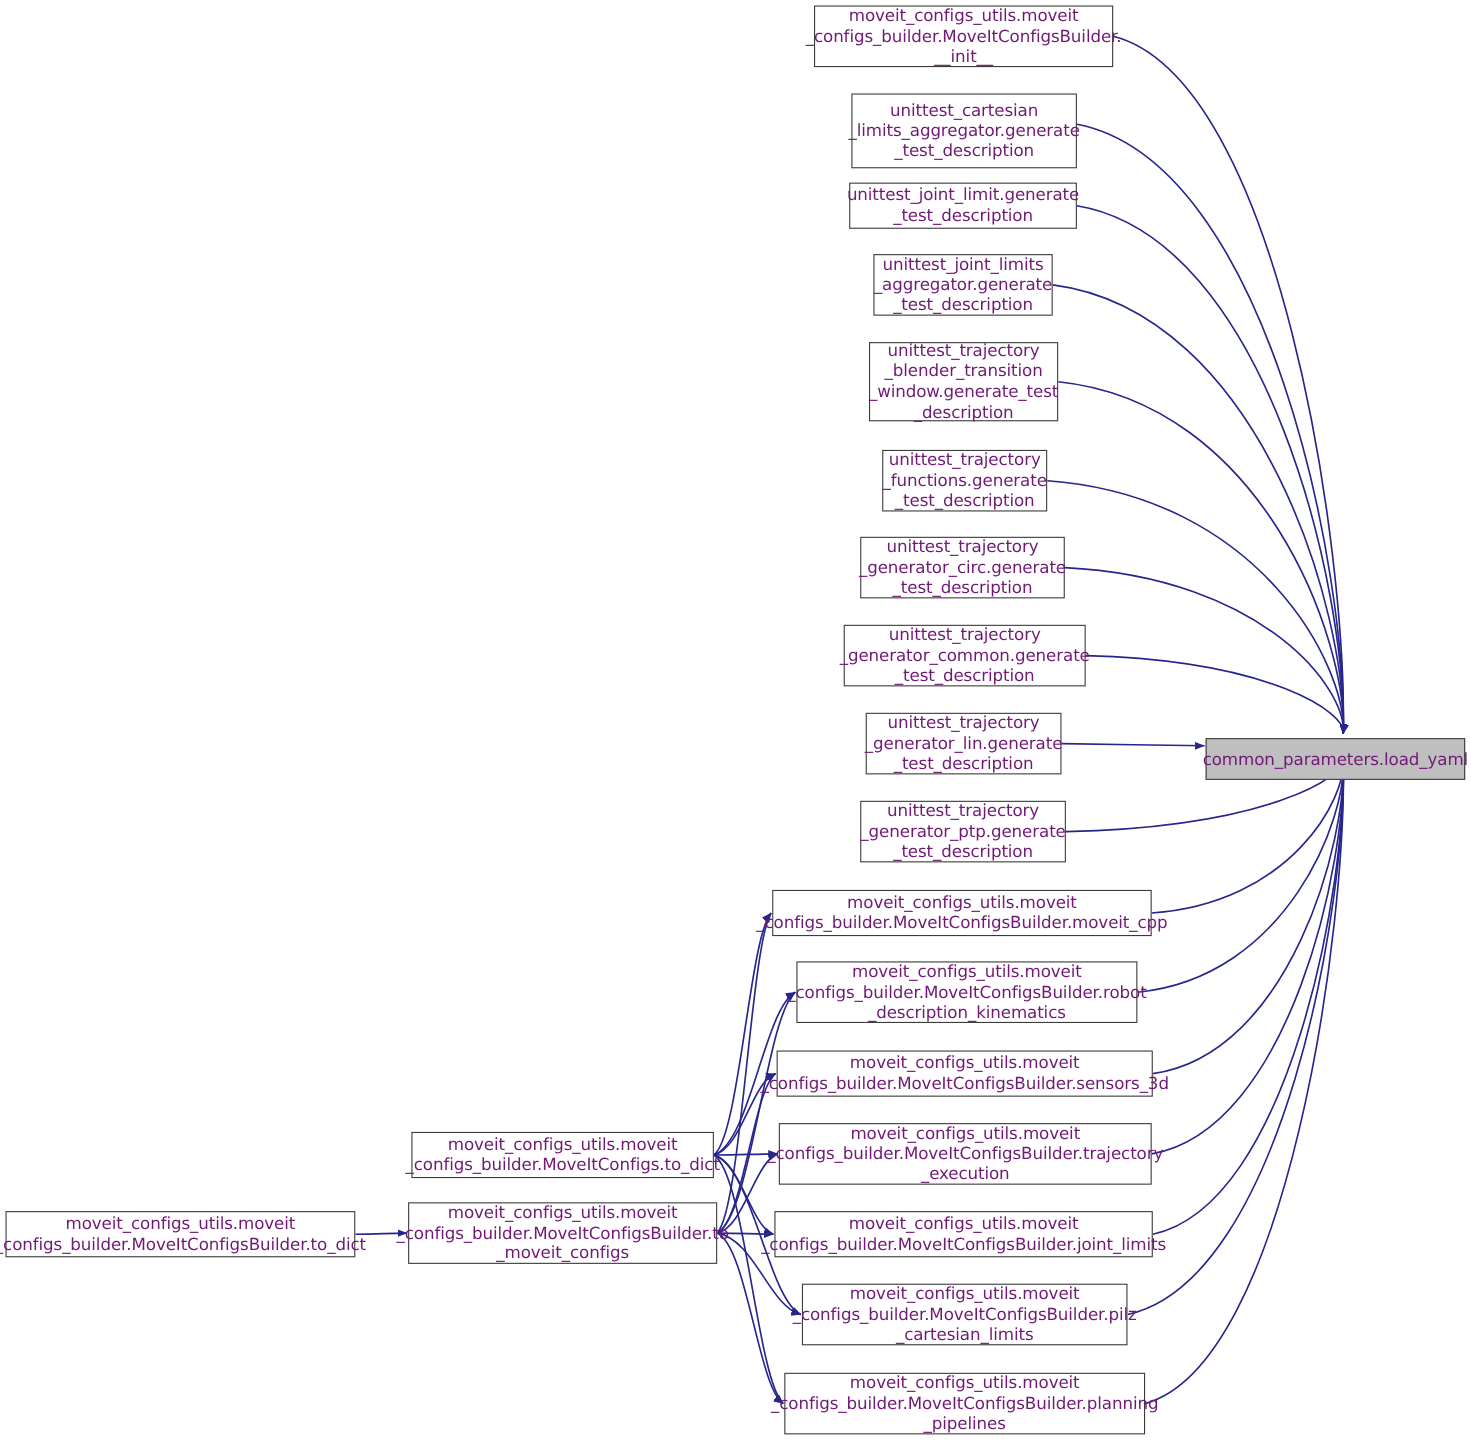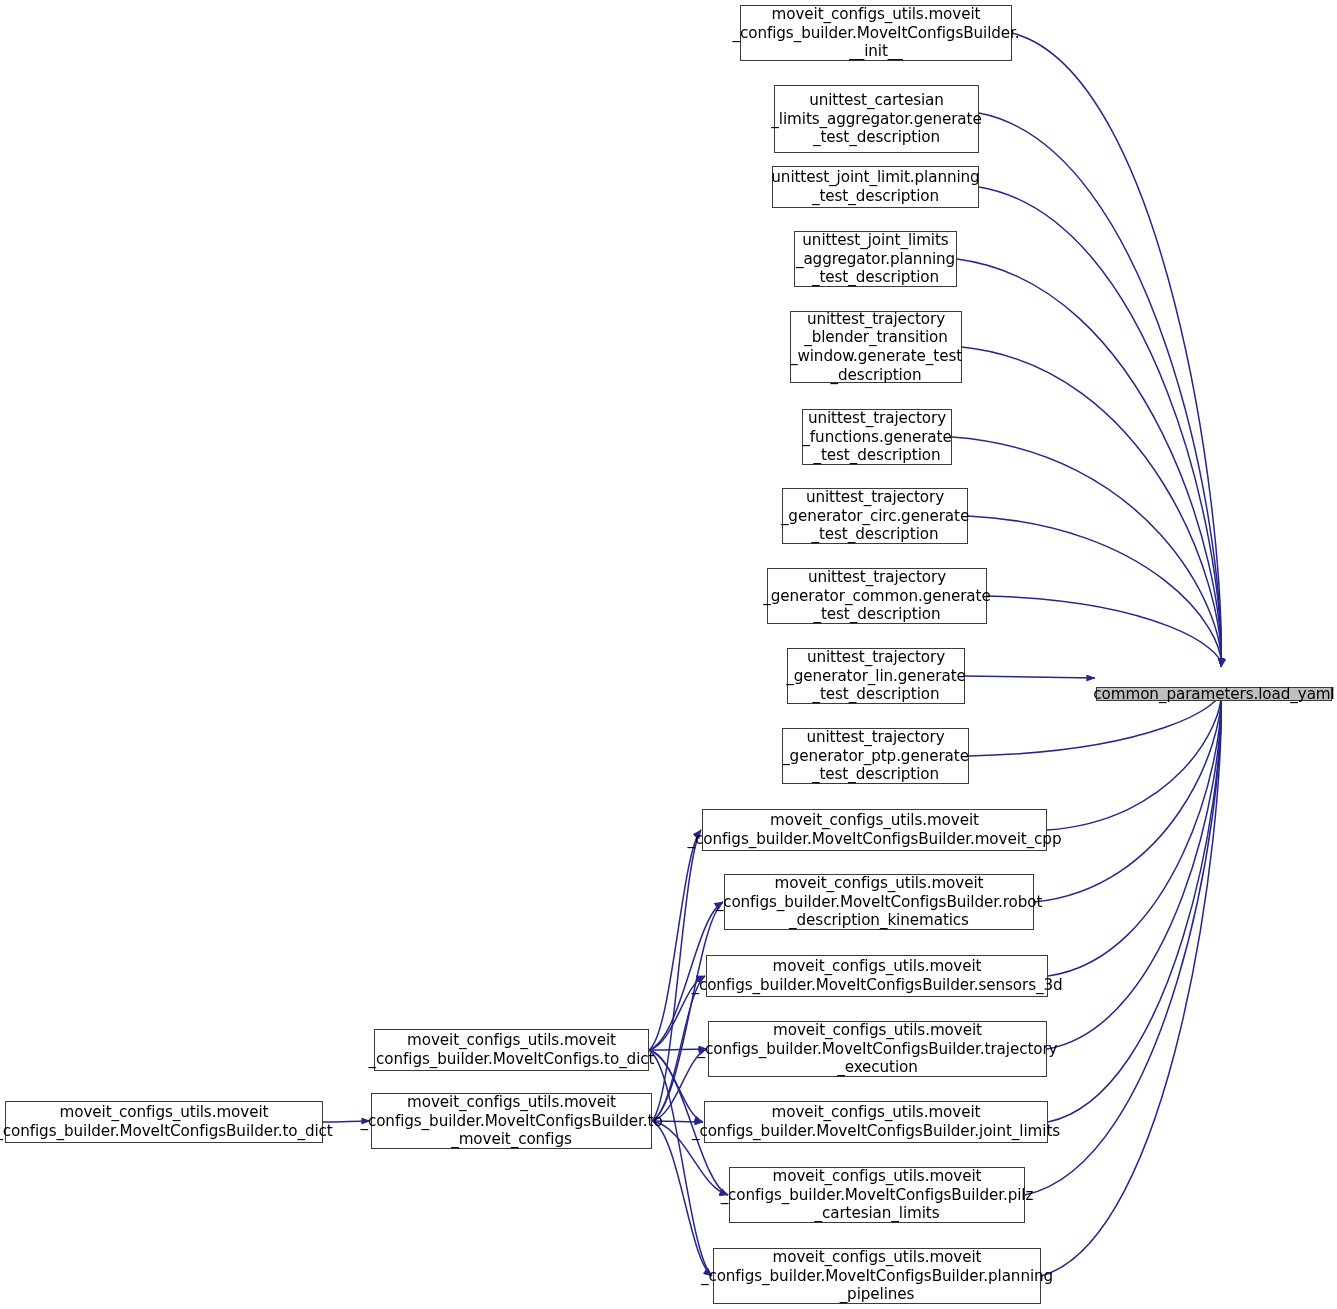--- a/index.html
+++ b/index.html
@@ -20,21 +20,21 @@
     left: 0; top: 0;
     width: 1337px;
     height: 1309px;
     pointer-events: none;
   }
   .node {
     position: absolute;
     box-sizing: border-box;
     border: 1.6px solid #3b3b3b;
     background: #ffffff;
-    color: #000000;
+    color: #701a75;
     display: flex;
     align-items: center;
     justify-content: center;
     text-align: center;
     font-size: 15.2px;
     line-height: 1.22;
     letter-spacing: -0.1px;
     padding: 1px 4px;
     white-space: pre-line;
     z-index: 3;
@@ -89,24 +89,24 @@
         <path d="M 323 1122 C 344.15 1121.92, 352.14 1121.1, 370 1121" marker-end="url(#arrowhead)"></path>
       </g>
   </svg>
   <div id="nodes">
       <div class="node" style="left: 740px; top: 5px; width: 272px; height: 56px;">moveit_configs_utils.moveit
 _configs_builder.MoveItConfigsBuilder.
 __init__</div>
       <div class="node" style="left: 774px; top: 85px; width: 205px; height: 68px;">unittest_cartesian
 _limits_aggregator.generate
 _test_description</div>
-      <div class="node" style="left: 772px; top: 166px; width: 207px; height: 42px;">unittest_joint_limit.planning
+      <div class="node" style="left: 772px; top: 166px; width: 207px; height: 42px;">unittest_joint_limit.generate
 _test_description</div>
       <div class="node" style="left: 794px; top: 231px; width: 163px; height: 56px;">unittest_joint_limits
-_aggregator.planning
+_aggregator.generate
 _test_description</div>
       <div class="node" style="left: 790px; top: 311px; width: 172px; height: 72px;">unittest_trajectory
 _blender_transition
 _window.generate_test
 _description</div>
       <div class="node" style="left: 802px; top: 409px; width: 150px; height: 56px;">unittest_trajectory
 _functions.generate
 _test_description</div>
       <div class="node" style="left: 782px; top: 488px; width: 186px; height: 56px;">unittest_trajectory
 _generator_circ.generate
@@ -138,15 +138,15 @@
       <div class="node" style="left: 713px; top: 1248px; width: 328px; height: 56px;">moveit_configs_utils.moveit
 _configs_builder.MoveItConfigsBuilder.planning
 _pipelines</div>
       <div class="node" style="left: 374px; top: 1029px; width: 275px; height: 42px;">moveit_configs_utils.moveit
 _configs_builder.MoveItConfigs.to_dict</div>
       <div class="node" style="left: 371px; top: 1093px; width: 281px; height: 56px;">moveit_configs_utils.moveit
 _configs_builder.MoveItConfigsBuilder.to
 _moveit_configs</div>
       <div class="node" style="left: 5px; top: 1101px; width: 318px; height: 42px;">moveit_configs_utils.moveit
 _configs_builder.MoveItConfigsBuilder.to_dict</div>
-      <div class="node highlight" style="left: 1096px; top: 687px; width: 236px; height: 14px;">common_parameters.load_yaml</div>
+      <div class="node highlight" style="left: 1096px; top: 671px; width: 236px; height: 38px;">common_parameters.load_yaml</div>
     </div>
 </div>
 
 </body></html>

